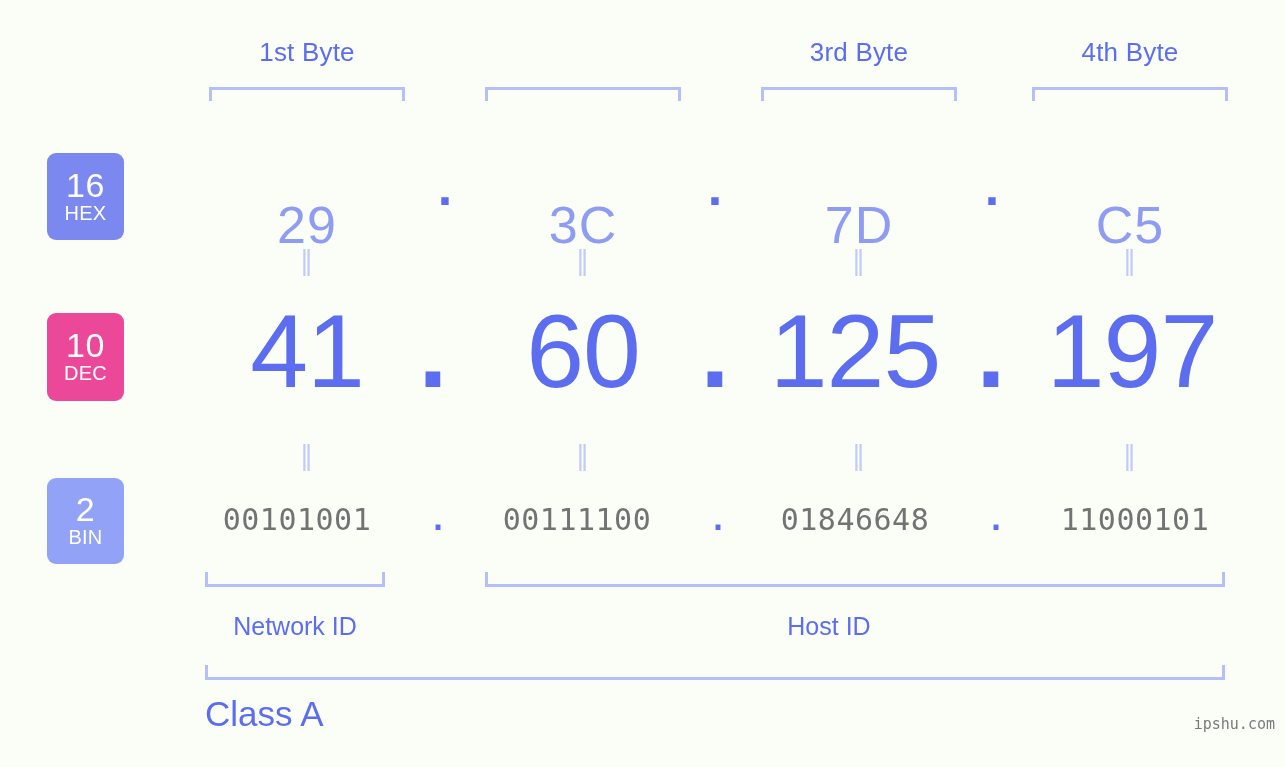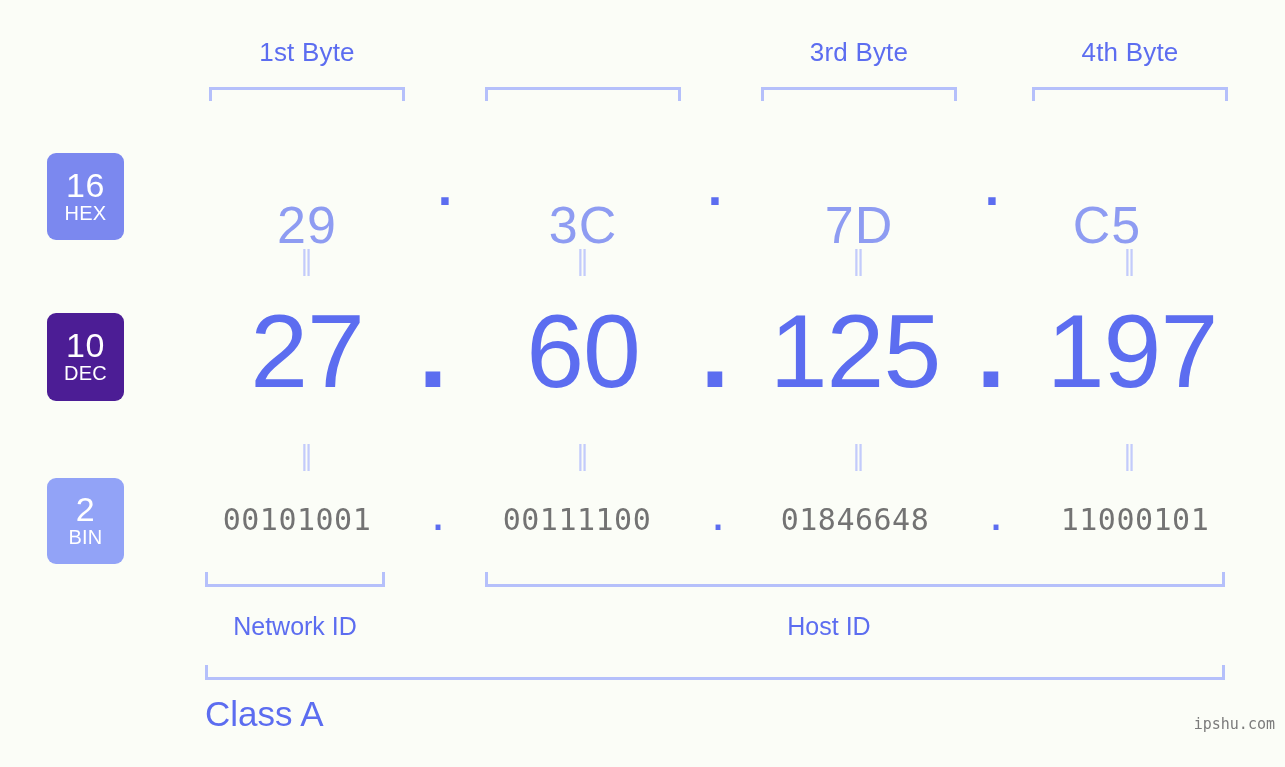--- a/index.html
+++ b/index.html
@@ -185,47 +185,47 @@
   <div class="bracket-down" style="left:209px; top:87px; width:196px;"></div>
   <div class="bracket-down" style="left:485px; top:87px; width:196px;"></div>
   <div class="bracket-down" style="left:761px; top:87px; width:196px;"></div>
   <div class="bracket-down" style="left:1032px; top:87px; width:196px;"></div>
 
   <div class="badge" style="top:153px; height:87px; background:#7b88ef;">
     <span class="num">16</span>
     <span class="abbr">HEX</span>
   </div>
 
-  <div class="badge" style="top:313px; height:88px; background:#4c1d95;">
+  <div class="badge" style="top:313px; height:88px; background:#ec4899;">
     <span class="num">10</span>
     <span class="abbr">DEC</span>
   </div>
 
   <div class="badge" style="top:478px; height:86px; background:#92a3f7;">
     <span class="num">2</span>
     <span class="abbr">BIN</span>
   </div>
 
   <div class="row" style="top:158px;">
     <div class="cell hex-val" style="left:209px; width:196px;">29</div>
     <div class="cell hex-dot" style="left:405px; width:80px;">.</div>
     <div class="cell hex-val" style="left:485px; width:196px;">3C</div>
     <div class="cell hex-dot" style="left:675px; width:80px;">.</div>
     <div class="cell hex-val" style="left:761px; width:196px;">7D</div>
     <div class="cell hex-dot" style="left:952px; width:80px;">.</div>
-    <div class="cell hex-val" style="left:1009px; width:196px;">C5</div>
+    <div class="cell hex-val" style="left:1032px; width:196px;">C5</div>
   </div>
 
   <div class="eqmark" style="left:209px; top:247px; width:196px;">‖</div>
   <div class="eqmark" style="left:485px; top:247px; width:196px;">‖</div>
   <div class="eqmark" style="left:761px; top:247px; width:196px;">‖</div>
   <div class="eqmark" style="left:1032px; top:247px; width:196px;">‖</div>
 
   <div class="row" style="top:296px;">
-    <div class="cell dec-val" style="left:209px; width:196px;">27</div>
+    <div class="cell dec-val" style="left:209px; width:196px;">41</div>
     <div class="cell dec-dot" style="left:393px; width:80px;">.</div>
     <div class="cell dec-val" style="left:485px; width:196px;">60</div>
     <div class="cell dec-dot" style="left:675px; width:80px;">.</div>
     <div class="cell dec-val" style="left:757px; width:196px;">125</div>
     <div class="cell dec-dot" style="left:951px; width:80px;">.</div>
     <div class="cell dec-val" style="left:1034px; width:196px;">197</div>
   </div>
 
   <div class="eqmark" style="left:209px; top:442px; width:196px;">‖</div>
   <div class="eqmark" style="left:485px; top:442px; width:196px;">‖</div>

